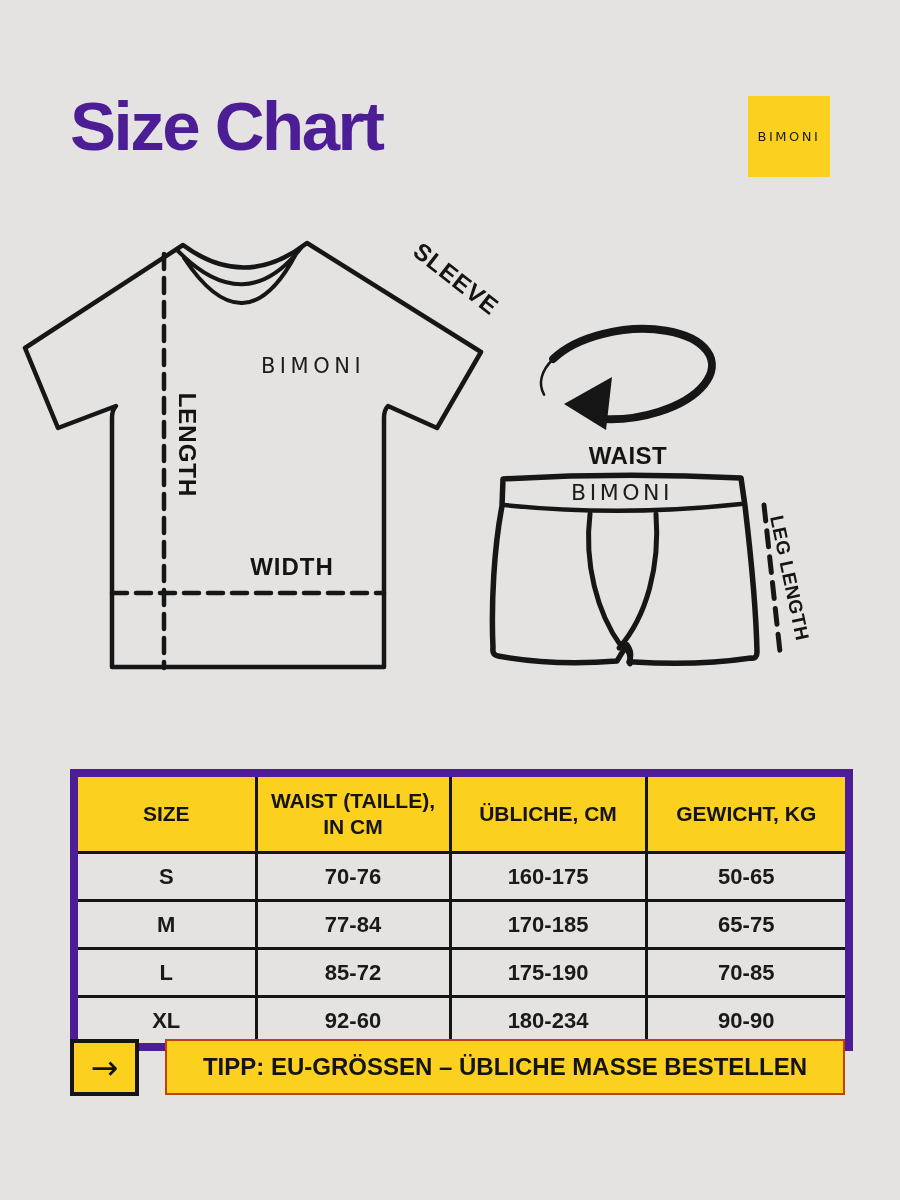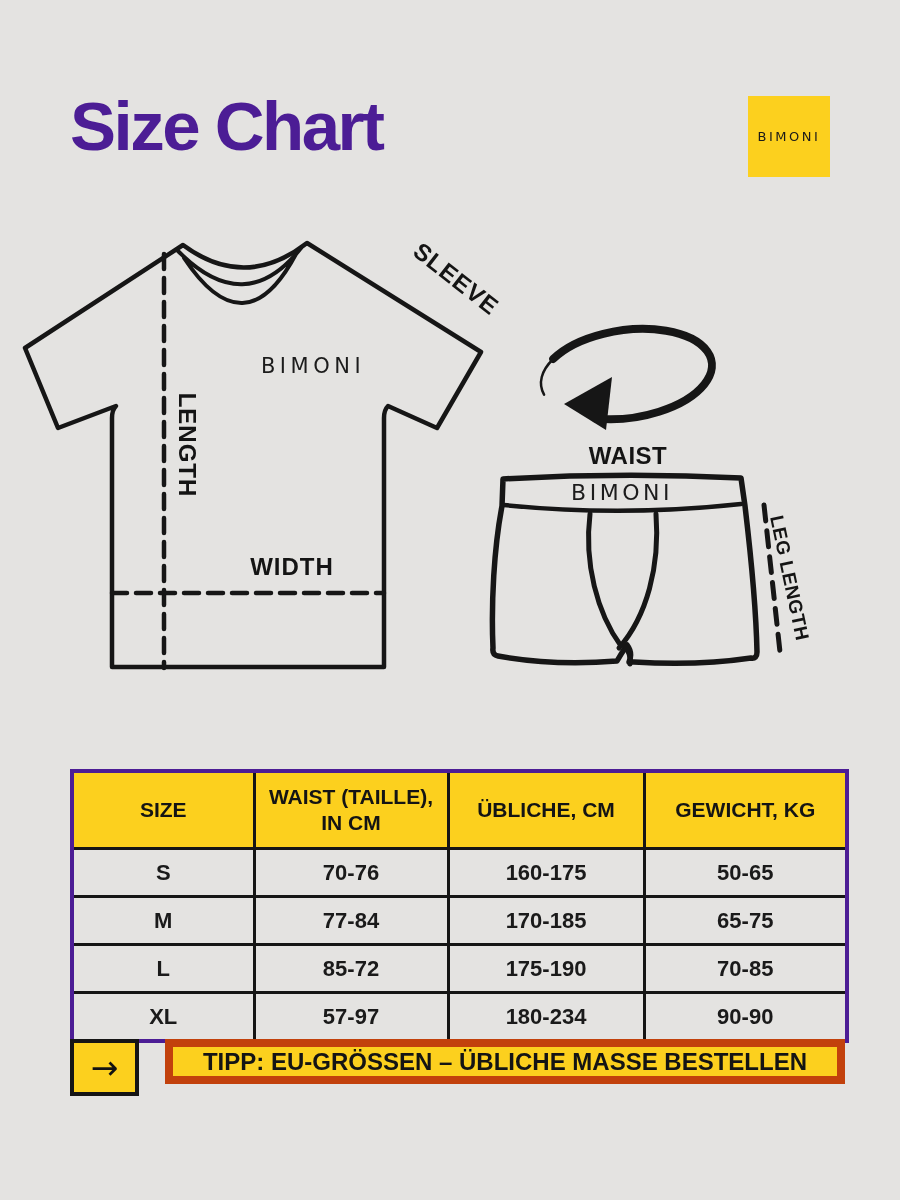--- a/index.html
+++ b/index.html
@@ -36,41 +36,41 @@
   #chest-brand{left:313px;top:366px;font-size:21px;letter-spacing:4.5px;}
   #band-brand{left:622px;top:492px;font-size:22px;letter-spacing:3.5px;}
   #lbl-length{left:187px;top:445px;}
   #lbl-width{left:292px;top:567px;text-align:right;}
   #lbl-sleeve{left:456px;top:279px;}
   #lbl-waist{left:628px;top:456px;letter-spacing:.5px;}
   #lbl-leglength{left:789px;top:578px;}
   
   .size-table{
     position:absolute;left:70px;top:769px;width:775px;
-    border-collapse:collapse;border:4px solid #4c1d95;table-layout:fixed;
+    border-collapse:collapse;border:8px solid #4c1d95;table-layout:fixed;
   }
   .size-table th,.size-table td{
     border:3px solid #151515;text-align:center;vertical-align:middle;padding:0 6px;
   }
   .size-table th{
     background:#FCD01E;color:#141414;font-size:21px;font-weight:700;
     height:74px;line-height:1.25;
   }
   .size-table td{font-size:22px;height:45px;color:#1a1a1a;background:#E4E3E1;font-weight:bold;}
   .size-table td.size{font-weight:700;}
   
   .arrow-box{
     position:absolute;left:70px;top:1039px;width:69px;height:57px;box-sizing:border-box;
     background:#FCD01E;border:4px solid #151515;
     display:flex;align-items:center;justify-content:center;
   }
   .arrow-box span{font-family:"DejaVu Sans",sans-serif;font-size:33px;line-height:1;color:#111;}
   .tip-banner{
-    position:absolute;left:165px;top:1039px;width:680px;height:45px;box-sizing:border-box;
-    background:#FCD01E;border:8px solid #c2410c;
+    position:absolute;left:165px;top:1039px;width:680px;height:56px;box-sizing:border-box;
+    background:#FCD01E;border:2px solid #c2410c;
     display:flex;align-items:center;justify-content:center;
   }
   .tip-banner span{font-size:24px;font-weight:700;color:#141414;letter-spacing:0;}
 </style>
 </head>
 <body>
 
 <div class="page">
 
   <h1 class="title">Size Chart</h1>
@@ -145,21 +145,21 @@
         <td>65-75</td>
       </tr>
       <tr>
         <td class="size">L</td>
         <td>85-72</td>
         <td>175-190</td>
         <td>70-85</td>
       </tr>
       <tr>
         <td class="size">XL</td>
-        <td>57-97</td>
+        <td>92-60</td>
         <td>180-234</td>
         <td>90-90</td>
       </tr>
     </tbody>
   </table>
 
   <div class="arrow-box">
     <span>→</span>
   </div>
   <div class="tip-banner">

